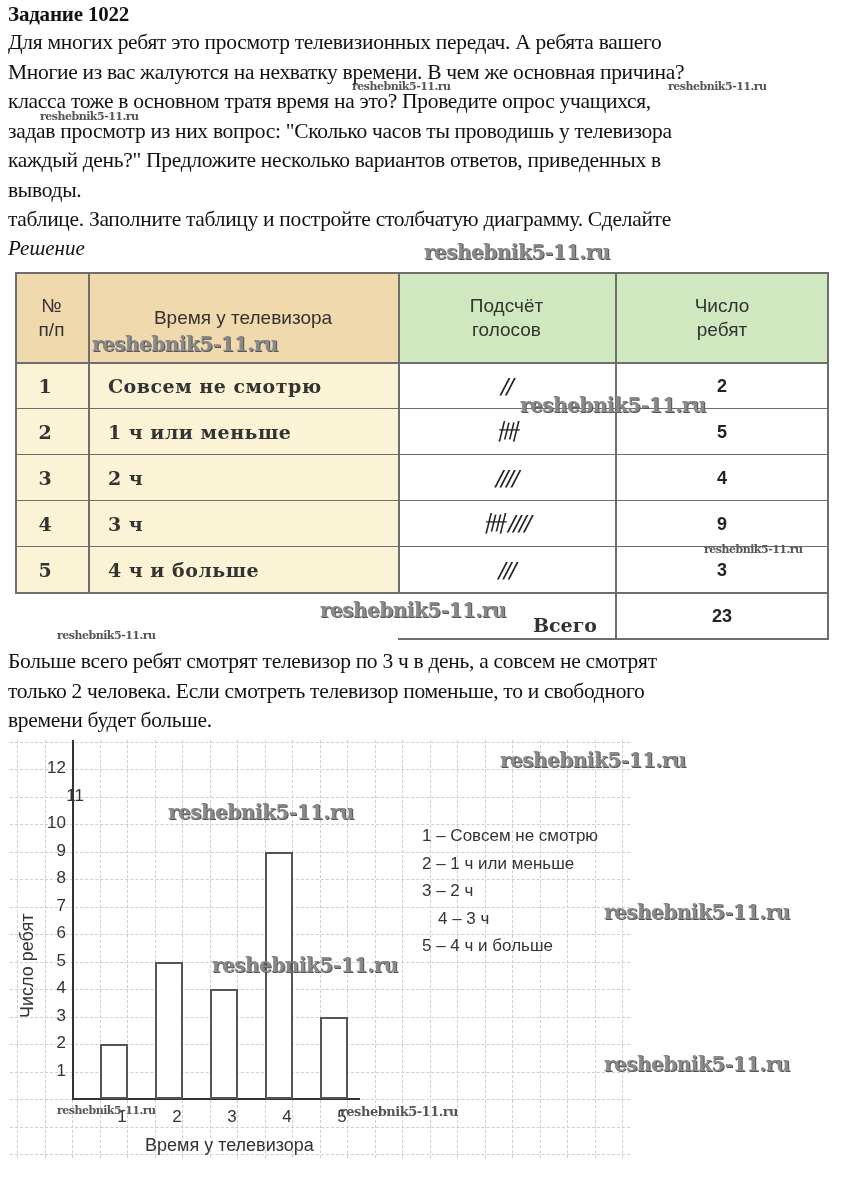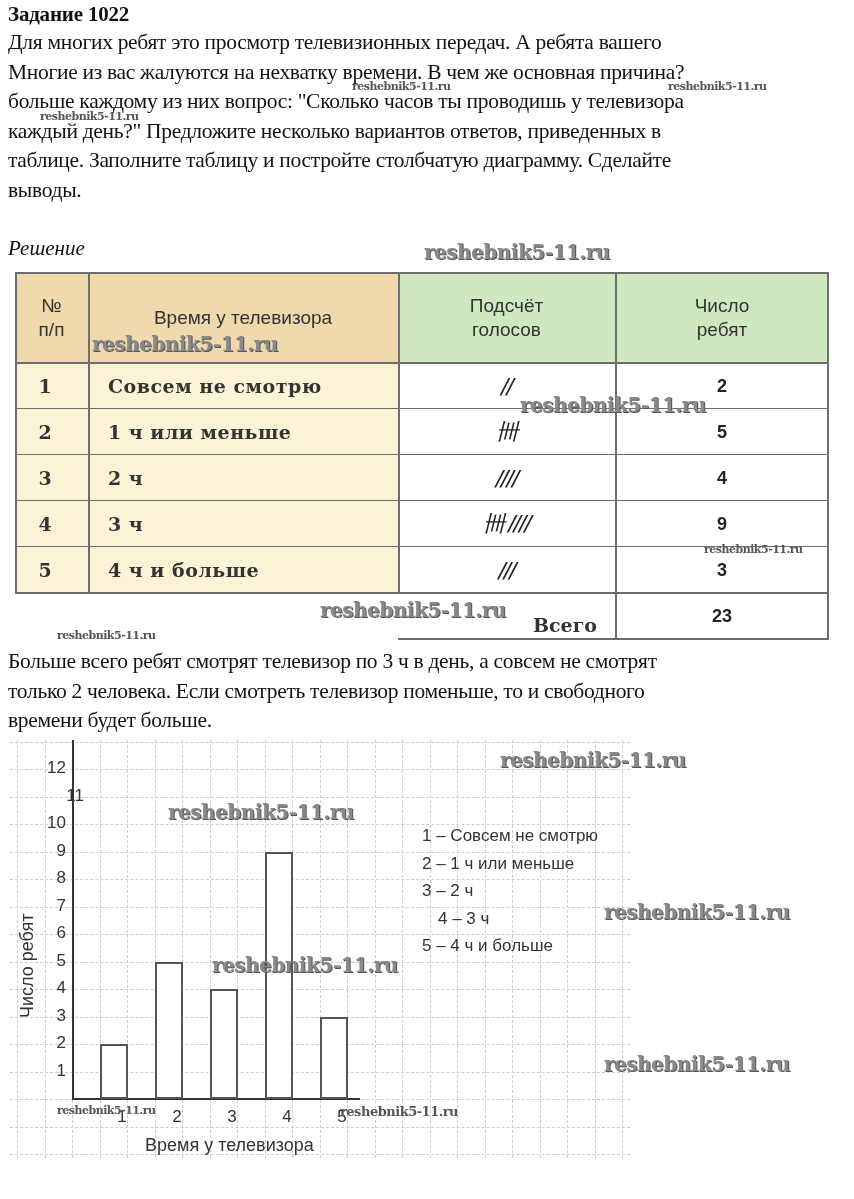--- a/index.html
+++ b/index.html
@@ -41,24 +41,25 @@
   .xlabel { position:absolute; font-family:"Liberation Sans", "DejaVu Sans", sans-serif; font-size:18px; color:#333; white-space:nowrap; }
   .legend-item { position:absolute; font-family:"Liberation Sans", "DejaVu Sans", sans-serif; font-size:17px; color:#333; white-space:nowrap; }
 </style>
 </head>
 <body>
 
 <div class="abs task-title">Задание 1022</div>
 <div class="abs para p1">
   <div>Для многих ребят это просмотр телевизионных передач. А ребята вашего</div>
   <div>Многие из вас жалуются на нехватку времени. В чем же основная причина?</div>
-  <div>больше каждому из них вопрос: "Сколько часов ты проводишь у телевизора</div>
+  <div>класса тоже в основном тратя время на это? Проведите опрос учащихся,</div>
+  <div>задав просмотр из них вопрос: "Сколько часов ты проводишь у телевизора</div>
   <div>каждый день?" Предложите несколько вариантов ответов, приведенных в</div>
+  <div>выводы.</div>
   <div>таблице. Заполните таблицу и постройте столбчатую диаграмму. Сделайте</div>
-  <div>выводы.</div>
 </div>
 <div class="abs solution">Решение</div>
 
 <div class="abs tbl">
 
   <div class="cell h-left" style="left:0;top:0;width:383px;height:91px;"></div>
   <div class="cell h-right" style="left:383px;top:0;width:431px;height:91px;"></div>
 
   <div class="cell b-left" style="left:0;top:91px;width:383px;height:230px;"></div>
   <div class="cell b-right" style="left:383px;top:91px;width:431px;height:277px;"></div>

